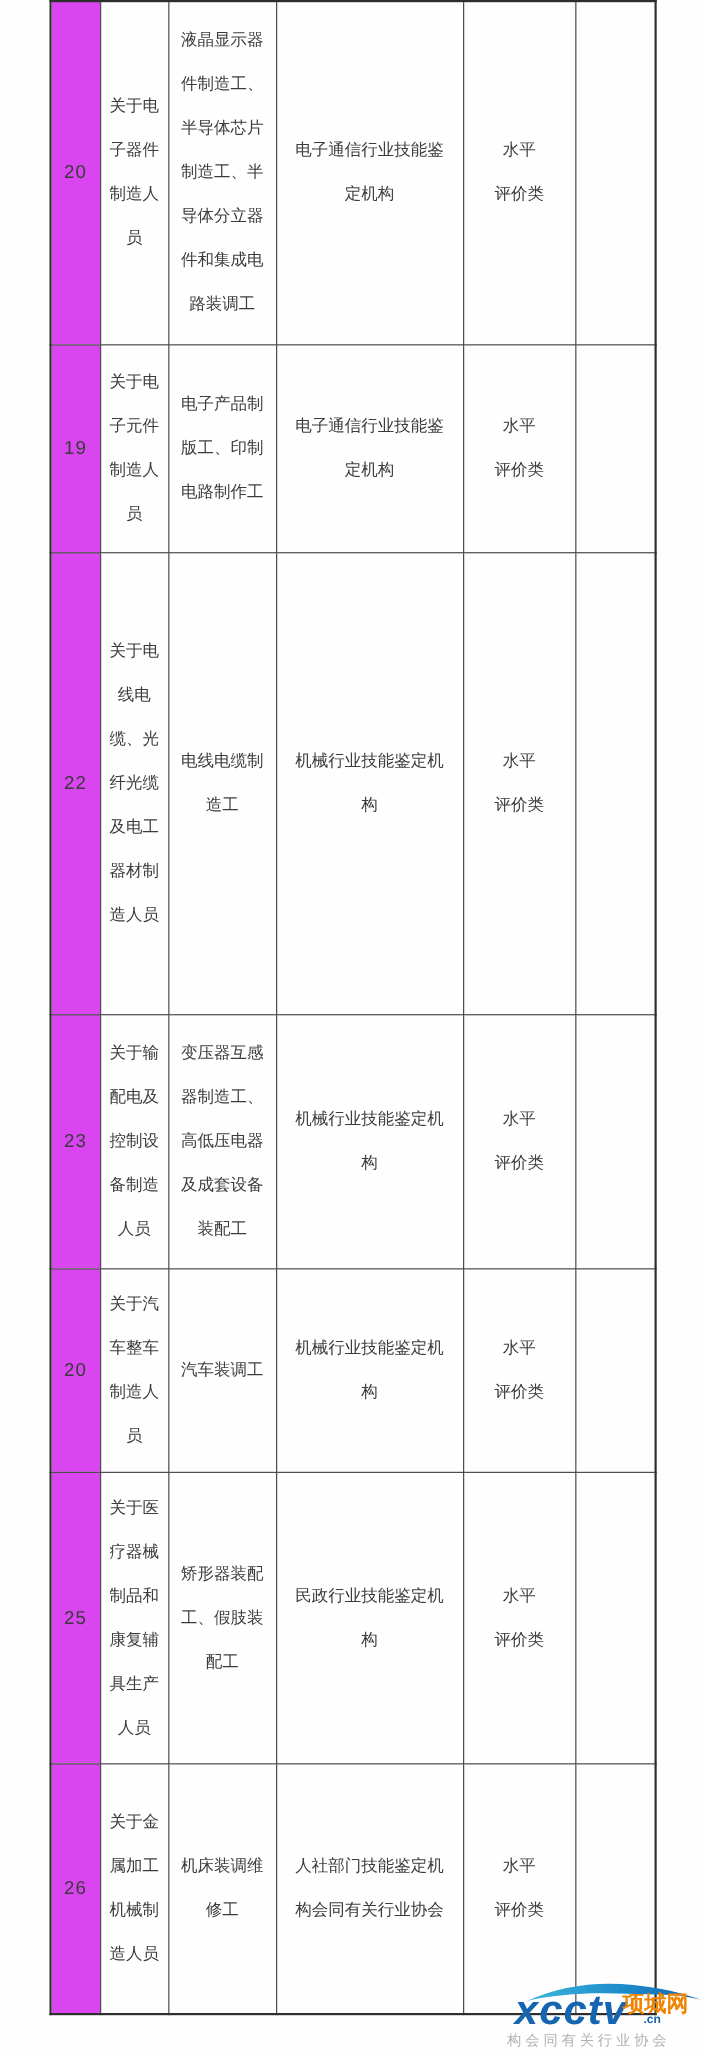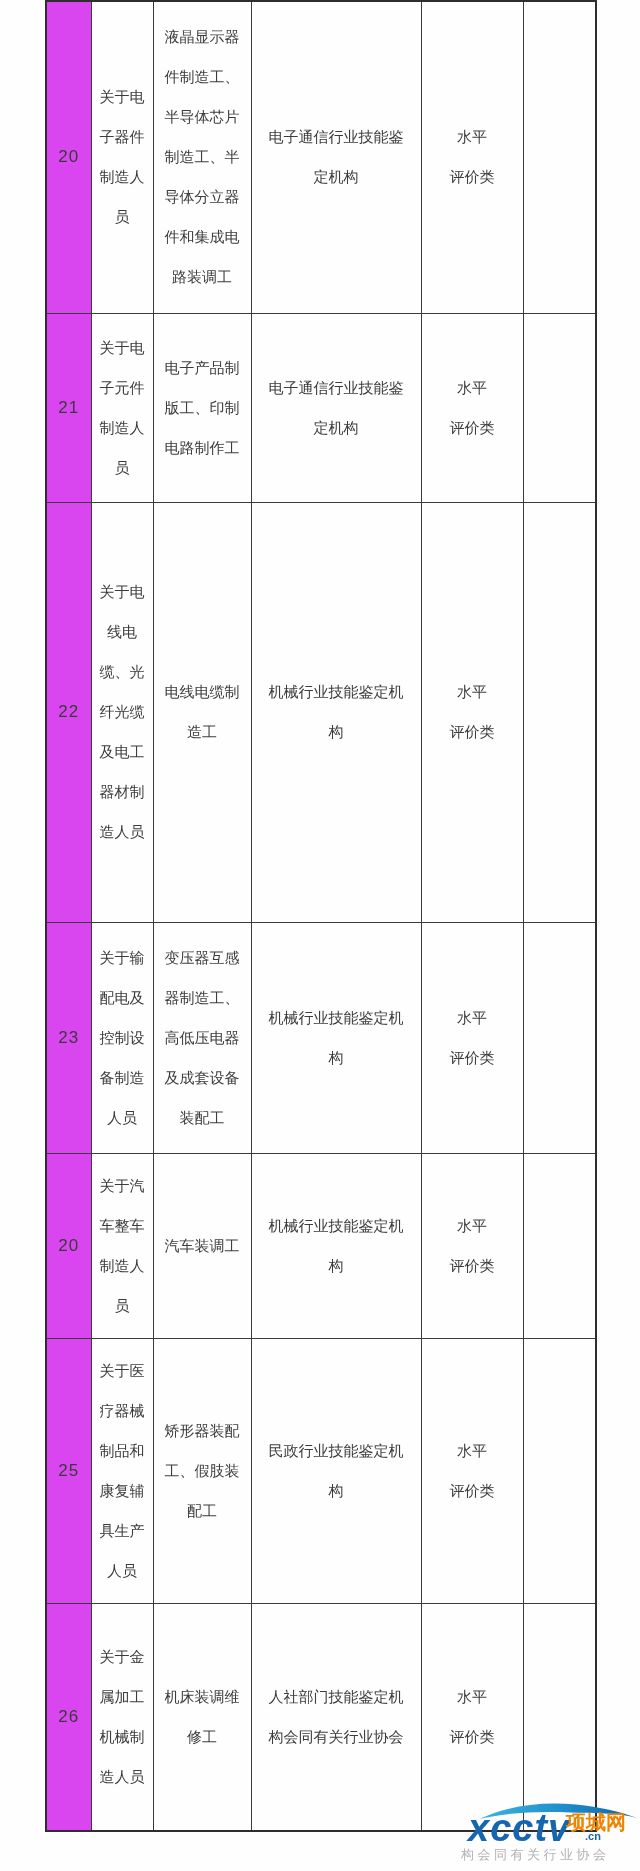--- a/index.html
+++ b/index.html
@@ -92,21 +92,21 @@
 导体分立器
 件和集成电
 路装调工</td>
         <td>电子通信行业技能鉴
 定机构</td>
         <td>水平
 评价类</td>
         <td></td>
       </tr>
       <tr class="rh-21">
-        <td class="num">21</td>
+        <td class="num">19</td>
         <td>关于电
 子元件
 制造人
 员</td>
         <td>电子产品制
 版工、印制
 电路制作工</td>
         <td>电子通信行业技能鉴
 定机构</td>
         <td>水平

